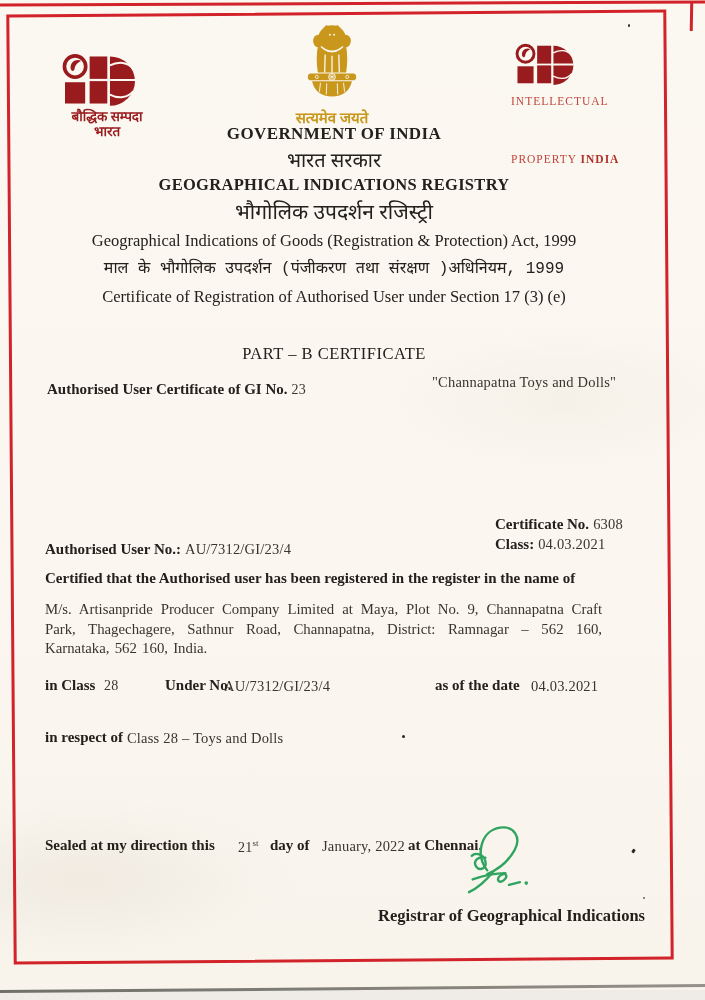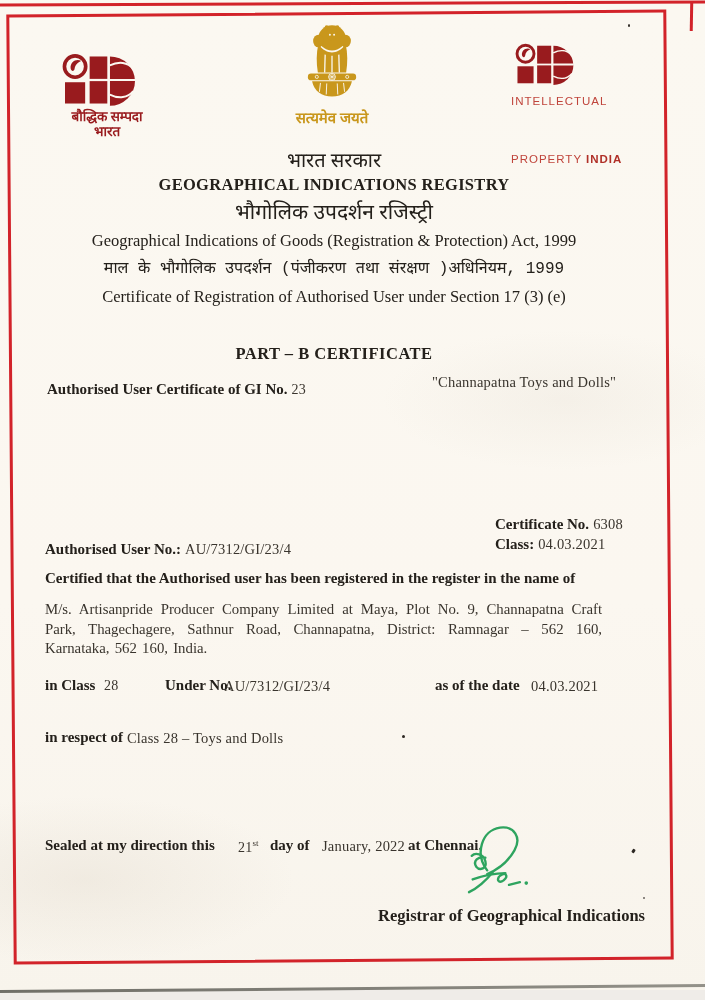--- a/index.html
+++ b/index.html
@@ -36,37 +36,37 @@
 
   
   .logo-left{position:absolute;left:45px;top:52px;width:124px;text-align:center;}
   .logo-left svg{display:block;margin:0 auto;}
   .logo-caption{font-weight:bold;color:var(--logo-maroon,#991b1e);
     font-size:13.5px;line-height:14.5px;margin-top:2px;}
   .emblem{position:absolute;left:292px;top:20px;width:80px;text-align:center;}
   .emblem svg{display:block;margin:0 auto;}
   .emblem-motto{color:var(--emblem-gold,#c9971c);font-weight:bold;font-size:15px;margin-top:1px;}
   .logo-right{position:absolute;left:511px;top:42px;width:140px;
-    font-family:Liberation Sans, sans-serif;}
+    font-family:Liberation Serif, serif;}
   .logo-right svg{display:block;margin-left:2px;}
   .ipr-line{color:var(--ip-text-red,#c0453c);font-size:11.5px;letter-spacing:1px;line-height:13.5px;margin-top:44px;}
   .ipr-line.first{margin-top:8px;}
   .ipr-india{font-weight:bold;color:#b03028;}
 
   
   .cline{position:absolute;left:12px;width:644px;text-align:center;white-space:nowrap;}
   .h-gov-en{top:124px;font-size:17px;font-weight:bold;letter-spacing:.4px;}
   .h-gov-hi{top:146px;font-size:20px;}
   .h-reg-en{top:175px;font-size:16.5px;font-weight:bold;letter-spacing:.3px;}
   .h-reg-hi{top:197px;font-size:21px;}
   .h-act-en{top:231px;font-size:16.5px;}
   .h-act-hi{top:256px;font-size:16px;font-family:Liberation Mono, monospace;}
   .h-sec-en{top:287px;font-size:16.5px;}
   .h-sec-hi{top:311px;font-size:18px;}
-  .h-part{top:344px;font-size:16.5px;font-weight:bold;letter-spacing:.5px;}
+  .h-part{top:344px;font-size:16.5px;font-weight:normal;letter-spacing:.5px;}
 
   .abs{position:absolute;white-space:nowrap;}
   .lbl{font-weight:bold;font-size:15px;}
   .typed{font-size:14px;color:#39342d;letter-spacing:.2px;}
 
   .gi-label{left:47px;top:380px;}
   .gi-name{left:432px;top:374px;}
   .cert-block{left:479px;top:514px;line-height:19px;white-space:nowrap;margin-left:16px;}
   .auth-line{left:45px;top:540px;}
   .certified{left:45px;top:570px;font-weight:bold;font-size:15px;}
@@ -160,20 +160,21 @@
   </div>
 
   <div class="logo-right">
     <svg width="76" height="45" viewBox="0 0 170 100">
         <use href="#iplogo"></use>
       </svg>
     <div class="ipr-line first">INTELLECTUAL</div>
     <div class="ipr-line"><span>PROPERTY</span> <span class="ipr-india">INDIA</span></div>
   </div>
 
+  <div class="cline h-gov-en">GOVERNMENT OF INDIA</div>
   <div class="cline h-gov-hi">भारत सरकार</div>
   <div class="cline h-reg-en">GEOGRAPHICAL INDICATIONS REGISTRY</div>
   <div class="cline h-reg-hi">भौगोलिक उपदर्शन रजिस्ट्री</div>
   <div class="cline h-act-en">Geographical Indications of Goods (Registration &amp; Protection) Act, 1999</div>
   <div class="cline h-act-hi">माल के भौगोलिक उपदर्शन (पंजीकरण तथा संरक्षण )अधिनियम, 1999</div>
   <div class="cline h-sec-en">Certificate of Registration of Authorised User under Section 17 (3) (e)</div>
   <div class="cline h-part">PART – B CERTIFICATE</div>
 
   <div class="abs gi-label">
     <span class="lbl">Authorised User Certificate of GI No.</span>

